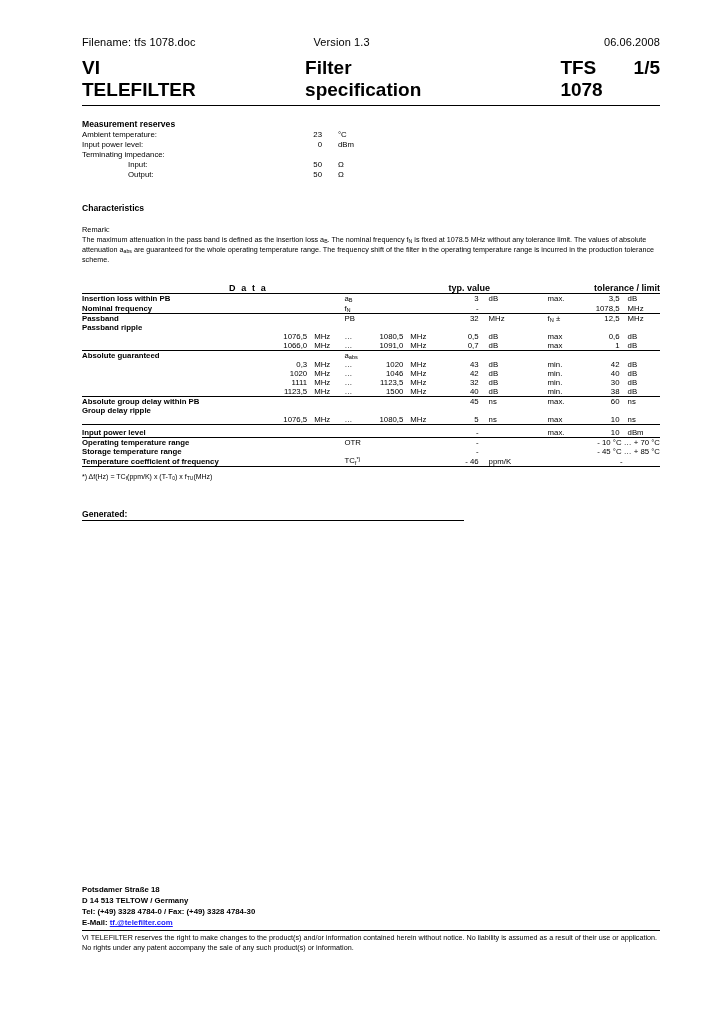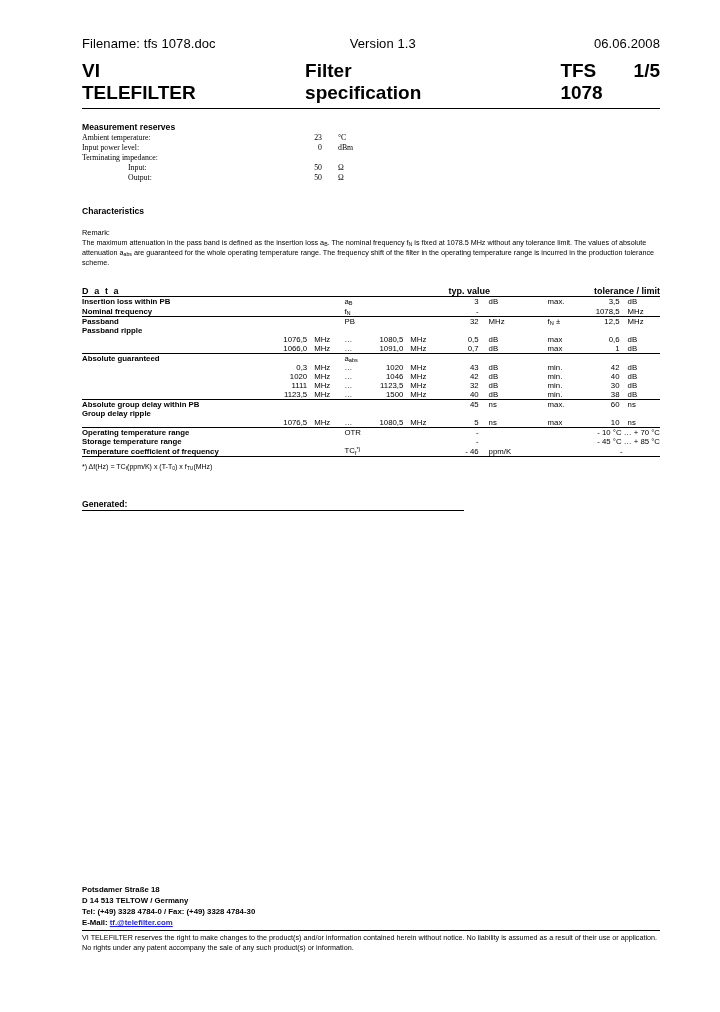--- a/index.html
+++ b/index.html
@@ -27,23 +27,22 @@
     left: 82px;
     top: 36px;
     width: 578px;
   }
 
   
   .doc-head {
     display: flex;
     justify-content: space-between;
     align-items: flex-start;
-    font-size: 13px;
+    font-size: 11px;
     letter-spacing: 0.1px;
-    gap: 16px;
   }
   .doc-head .mid { margin-left: 118px; }
   .doc-head .right { margin-left: auto; }
 
   .title-row {
     display: flex;
     align-items: baseline;
     margin-top: 9px;
     font-weight: bold;
     font-size: 19px;
@@ -63,21 +62,21 @@
   .sec-title {
     font-weight: bold;
     font-size: 8.6px;
     margin-top: 13px;
   }
   .mc-table {
     border-collapse: collapse;
     font-size: 7.8px;
     margin-top: 1px;
   }
-  .mc-table td { padding: 0.4px 0; vertical-align: baseline; font-family: Liberation Serif, serif; }
+  .mc-table td { padding: 0.4px 0; vertical-align: baseline; }
   .mc-label { width: 150px; }
   .mc-indent { padding-left: 46px !important; }
   .mc-val { width: 44px; text-align: right; padding-right: 16px !important; }
   .mc-unit { width: 40px; }
 
   
   .char-title {
     font-weight: bold;
     font-size: 8.6px;
     margin-top: 24px;
@@ -105,21 +104,21 @@
   table.data td {
     padding: 0;
     vertical-align: baseline;
     white-space: nowrap;
   }
   .hdr td {
     font-weight: bold;
     font-size: 9px;
     padding-bottom: 4px;
   }
-  .hdr .h-data { letter-spacing: 1.6px; }
+  .hdr .h-data { letter-spacing: 1.6px; text-align: right; }
   .r-top td { border-top: 1.2px solid #000; }
   .r-bot td { border-bottom: 1.2px solid #000; }
 
   
   .c-name  { width: 198px; }
   .c-f1    { width: 44px;  text-align: right; }
   .c-u1    { width: 34px;  padding-left: 7px !important; }
   .c-dots  { width: 22px; }
   .c-f2    { width: 44px;  text-align: right; }
   .c-u2    { width: 34px;  padding-left: 7px !important; }
@@ -423,20 +422,33 @@
           <td class="c-dots">…</td>
           <td class="c-f2">1080,5</td>
           <td class="c-u2">MHz</td>
           <td class="c-typ">5</td>
           <td class="c-typu">ns</td>
           <td class="c-qual">max</td>
           <td class="c-lim">10</td>
           <td class="c-limu">ns</td>
         </tr>
 
+        <tr class="r-top rowpad-xs">
+          <td class="c-name bold" style="padding-top:3px">Input power level</td>
+          <td class="c-f1"></td>
+              <td class="c-u1"></td>
+              <td class="c-dots"></td>
+              <td class="c-f2"></td>
+              <td class="c-u2"></td>
+          <td class="c-typ">-</td>
+          <td class="c-typu"></td>
+          <td class="c-qual">max.</td>
+          <td class="c-lim">10</td>
+          <td class="c-limu">dBm</td>
+        </tr>
 
         <tr class="r-top rowpad">
           <td class="c-name bold">Operating temperature range</td>
           <td class="c-f1"></td>
               <td class="c-u1"></td>
           <td class="c-dots sym" colspan="2">OTR</td>
           <td class="c-u2"></td>
           <td class="c-typ">-</td>
           <td class="c-typu"></td>
           <td class="c-qual"></td>

